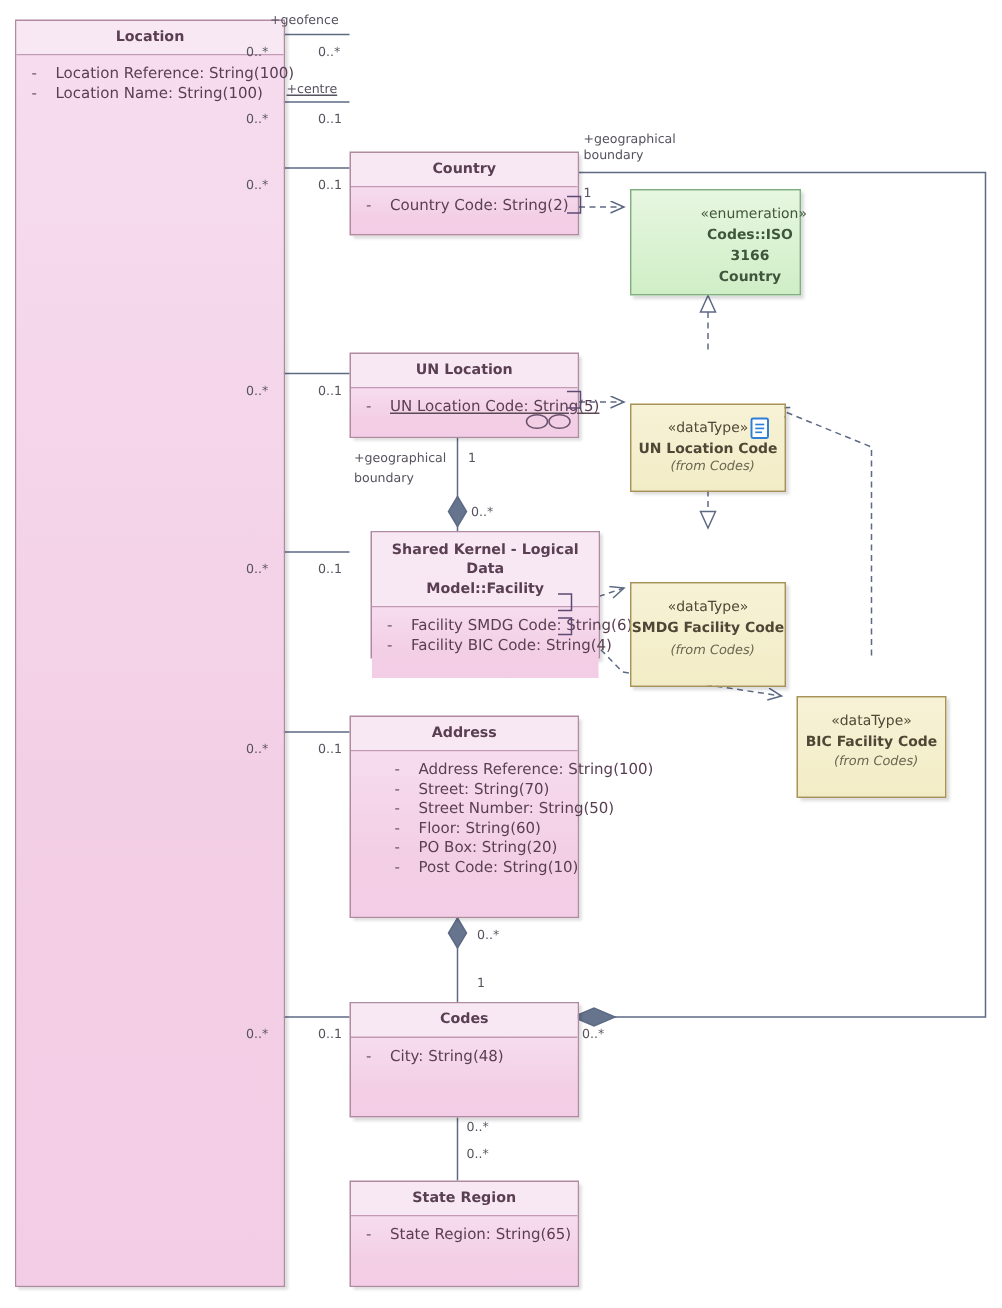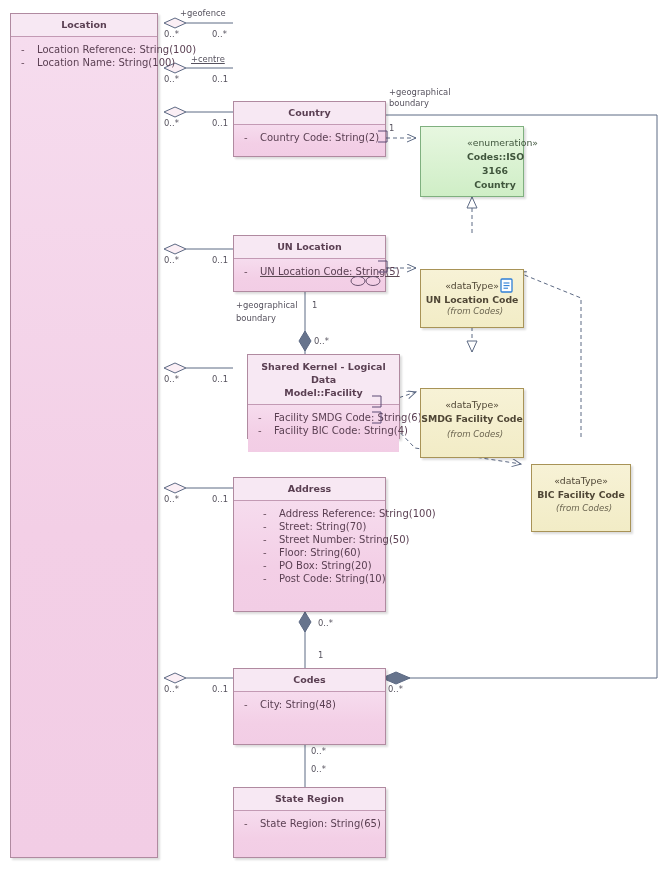--- a/index.html
+++ b/index.html
@@ -99,21 +99,21 @@
 
     <line x1="305" y1="292" x2="305" y2="355" stroke="#5d6a84" stroke-width="1"></line>
     <polygon points="305,331 311,341 305,351 299,341" fill="#67748d" stroke="#5d6a84" stroke-width="1"></polygon>
 
     <line x1="305" y1="612" x2="305" y2="668" stroke="#5d6a84" stroke-width="1"></line>
     <polygon points="305,612 311,622 305,632 299,622" fill="#67748d" stroke="#5d6a84" stroke-width="1"></polygon>
 
     <line x1="305" y1="745" x2="305" y2="787" stroke="#5d6a84" stroke-width="1"></line>
   </svg>
 
-  <div class="uml pink" style="left:10px;top:13px;width:148px;height:845px;">
+  <div class="uml pink" style="left:10px;top:13px;width:180px;height:845px;">
     <div class="hdr">Location</div>
     <div class="body" style="height:calc(100% - 23px);">
       <div class="attr"><span class="vis">-</span><span>Location Reference: String(100)</span></div>
       <div class="attr"><span class="vis">-</span><span>Location Name: String(100)</span></div>
     </div>
   </div>
 
 
   <div class="uml pink" style="left:233px;top:101px;width:153px;height:56px;">
     <div class="hdr">Country</div>
@@ -176,21 +176,21 @@
     </div>
   </div>
 
   <div class="uml pink" style="left:233px;top:787px;width:153px;height:71px;">
     <div class="hdr">State Region</div>
     <div class="body" style="height:calc(100% - 23px);">
       <div class="attr"><span class="vis">-</span><span>State Region: String(65)</span></div>
     </div>
   </div>
 
-  <div class="enum" style="left:420px;top:126px;width:104px;height:71px;padding-left:46px;">
+  <div class="enum" style="left:420px;top:126px;width:114px;height:71px;padding-left:46px;">
     <div class="stereo">«enumeration»</div>
     <div class="nm">Codes::ISO 3166</div>
     <div class="nm">Country</div>
   </div>
 
   <div class="dt" style="left:420px;top:233px;width:104px;height:59px;">
     <div class="stereo">«dataType»</div>
     <div class="nm">UN Location Code</div>
   </div>
   <svg class="docicon" style="left:500px;top:278px;" width="14" height="16">

